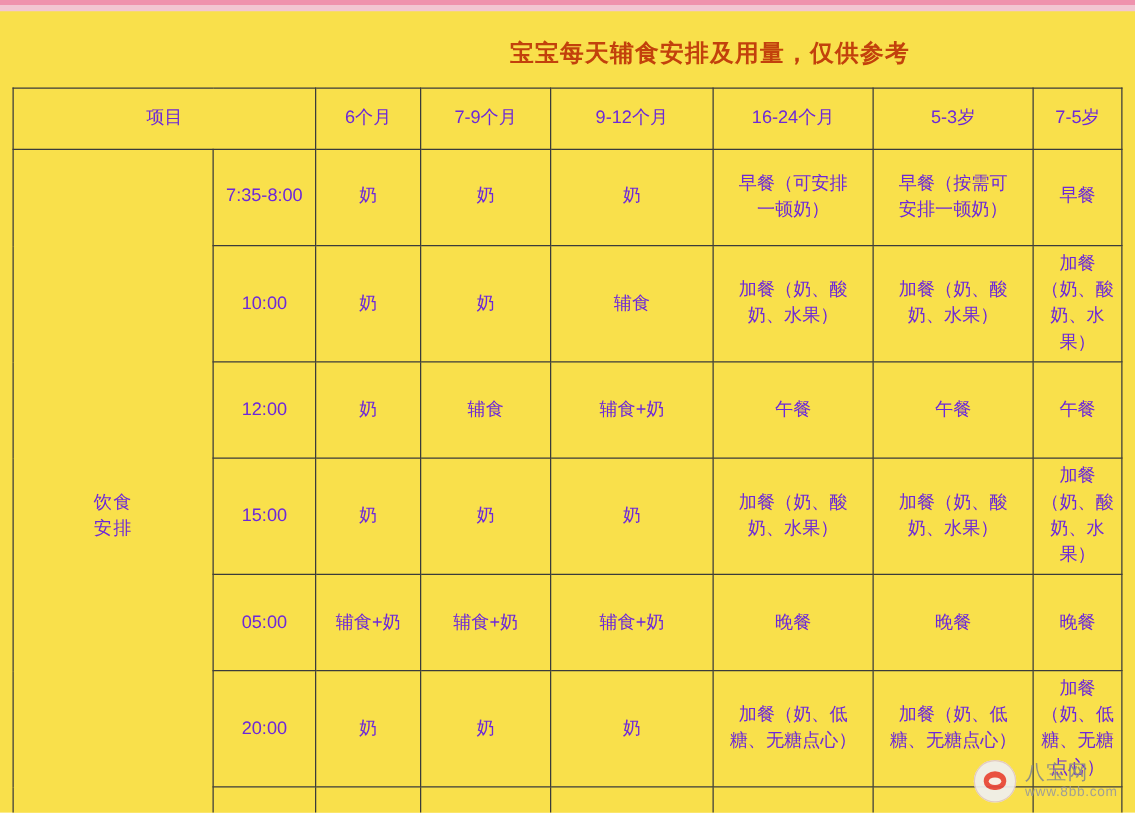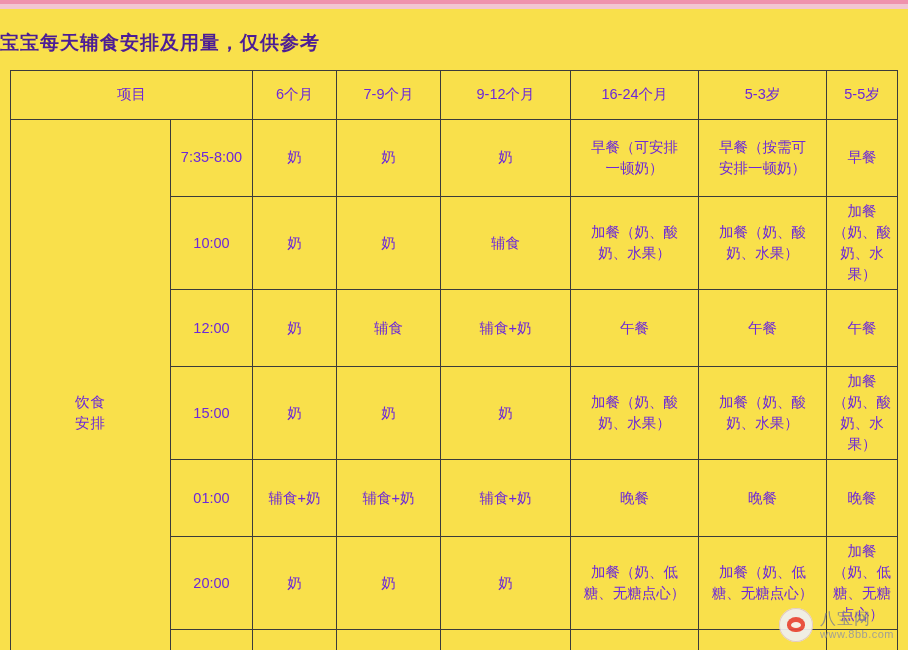--- a/index.html
+++ b/index.html
@@ -32,24 +32,24 @@
     top: 0; left: 0;
     width: 908px;
     height: 4px;
     background: #ef92ad;
   }
   .title {
     position: absolute;
     top: 30px;
     left: 0;
     width: 728px;
-    text-align: left;
+    text-align: right;
     font-size: 19px;
     font-weight: bold;
-    color: #4c1d95;
+    color: #c2410c;
     letter-spacing: 1px;
   }
   .table-wrap {
     position: absolute;
     top: 70px;
     left: 10px;
     width: 888px;
   }
   table.sched {
     border-collapse: collapse;
@@ -163,21 +163,21 @@
         <col class="col-45y">
       </colgroup>
       <tbody>
         <tr>
           <td class="hdr" colspan="2">项目</td>
           <td class="hdr">6个月</td>
           <td class="hdr">7-9个月</td>
           <td class="hdr">9-12个月</td>
           <td class="hdr">16-24个月</td>
           <td class="hdr">5-3岁</td>
-          <td class="hdr">5-5岁</td>
+          <td class="hdr">7-5岁</td>
         </tr>
 
         <tr>
           <td class="rowside" rowspan="7">
             <div>饮食</div>
             <div>安排</div>
           </td>
           <td class="timecol">7:35-8:00</td>
           <td class="cell">奶</td>
           <td class="cell">奶</td>
@@ -235,21 +235,21 @@
               <div>加餐（奶、酸</div>
               <div>奶、水果）</div>
             </td>
           <td class="cell">
               <div>加餐（奶、酸</div>
               <div>奶、水果）</div>
             </td>
         </tr>
 
         <tr>
-          <td class="timecol">01:00</td>
+          <td class="timecol">05:00</td>
           <td class="cell">辅食+奶</td>
           <td class="cell">辅食+奶</td>
           <td class="cell">辅食+奶</td>
           <td class="cell">晚餐</td>
           <td class="cell">晚餐</td>
           <td class="cell">晚餐</td>
         </tr>
 
         <tr>
           <td class="timecol">20:00</td>

